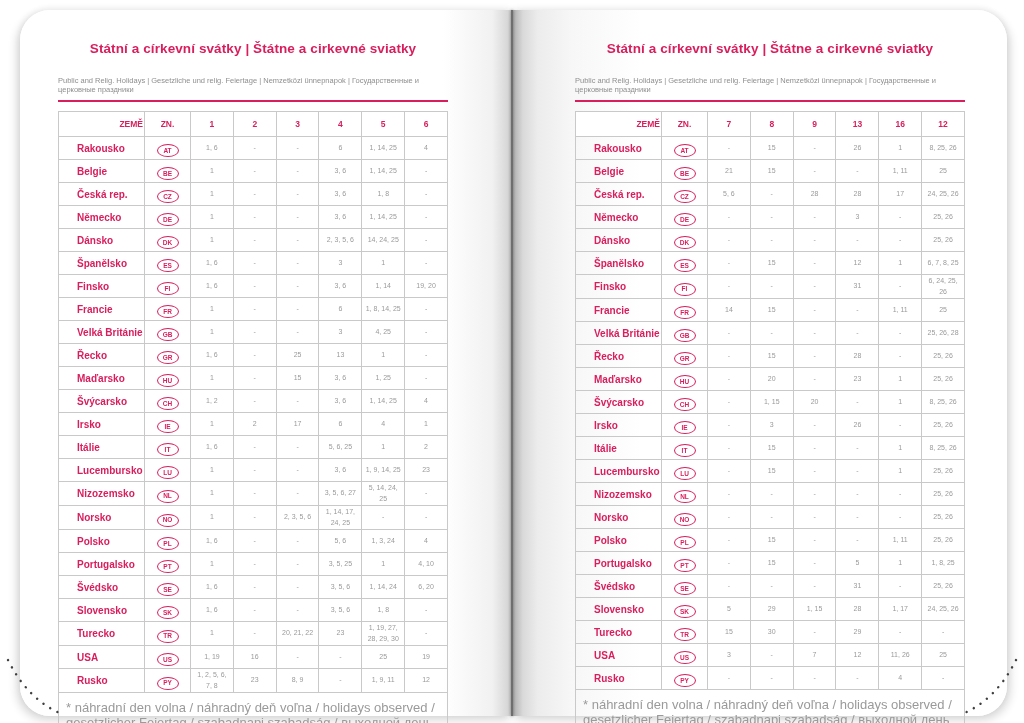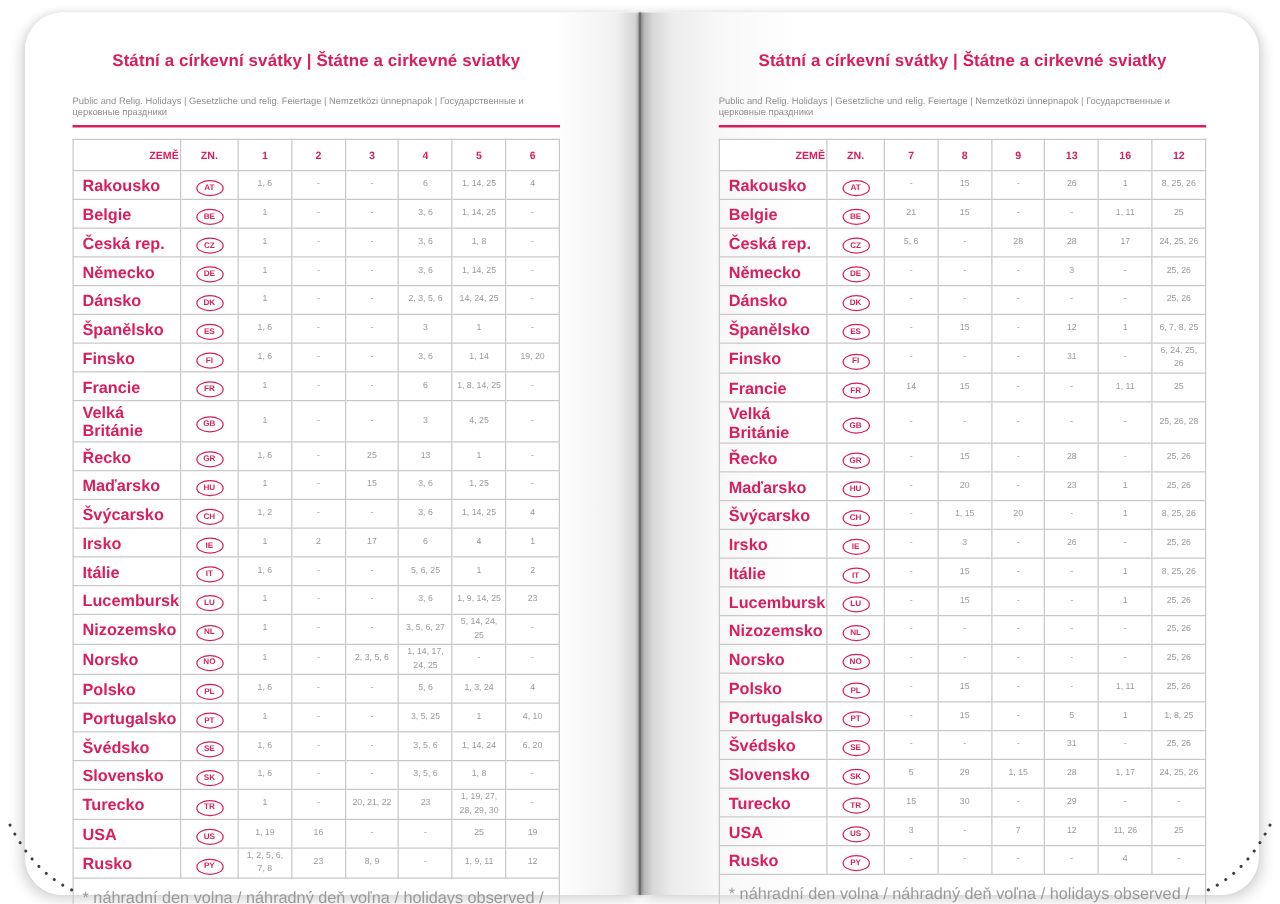--- a/index.html
+++ b/index.html
@@ -32,21 +32,21 @@
   .subtitle { margin-top:20px; text-align:left; color:#8f8f8f; font-size:7.5px; }
   .rule { height:2px; background:var(--accent); margin-top:6px; }
   .rule-bottom { margin-top:7px; }
 
   table { width:100%; border-collapse:collapse; table-layout:fixed; margin-top:9px; }
   th,td { border:1px solid var(--grid); overflow:hidden; }
   thead th { color:var(--accent); font-size:8.5px; font-weight:bold; height:22px; background:#fff; }
   th.col-country { width:77px; text-align:right; padding-left:7px; }
   th.col-code { width:43px; }
   td { height:20px; }
-  td.c-name { color:var(--accent); font-weight:bold; font-size:13px; text-align:left; padding-left:7px; }
+  td.c-name { color:var(--accent); font-weight:bold; font-size:10px; text-align:left; padding-left:18px; }
   td.c-code { text-align:center; }
   .oval { display:inline-block; border:1px solid var(--accent); border-radius:50%;
     color:var(--accent); font-weight:bold; font-size:6.5px; line-height:1;
     padding:2.5px 5px 2px 5px; min-width:10px; text-align:center; }
   td.c-val { color:var(--cell); font-size:7px; text-align:center; padding:1px 3px; line-height:1.5; }
   tr.footnote td { color:var(--cell); font-size:13px; text-align:left; padding:7px 7px; height:auto; }
 
   .stitch { position:absolute; left:0; top:0; pointer-events:none; }
 </style>
 </head>

